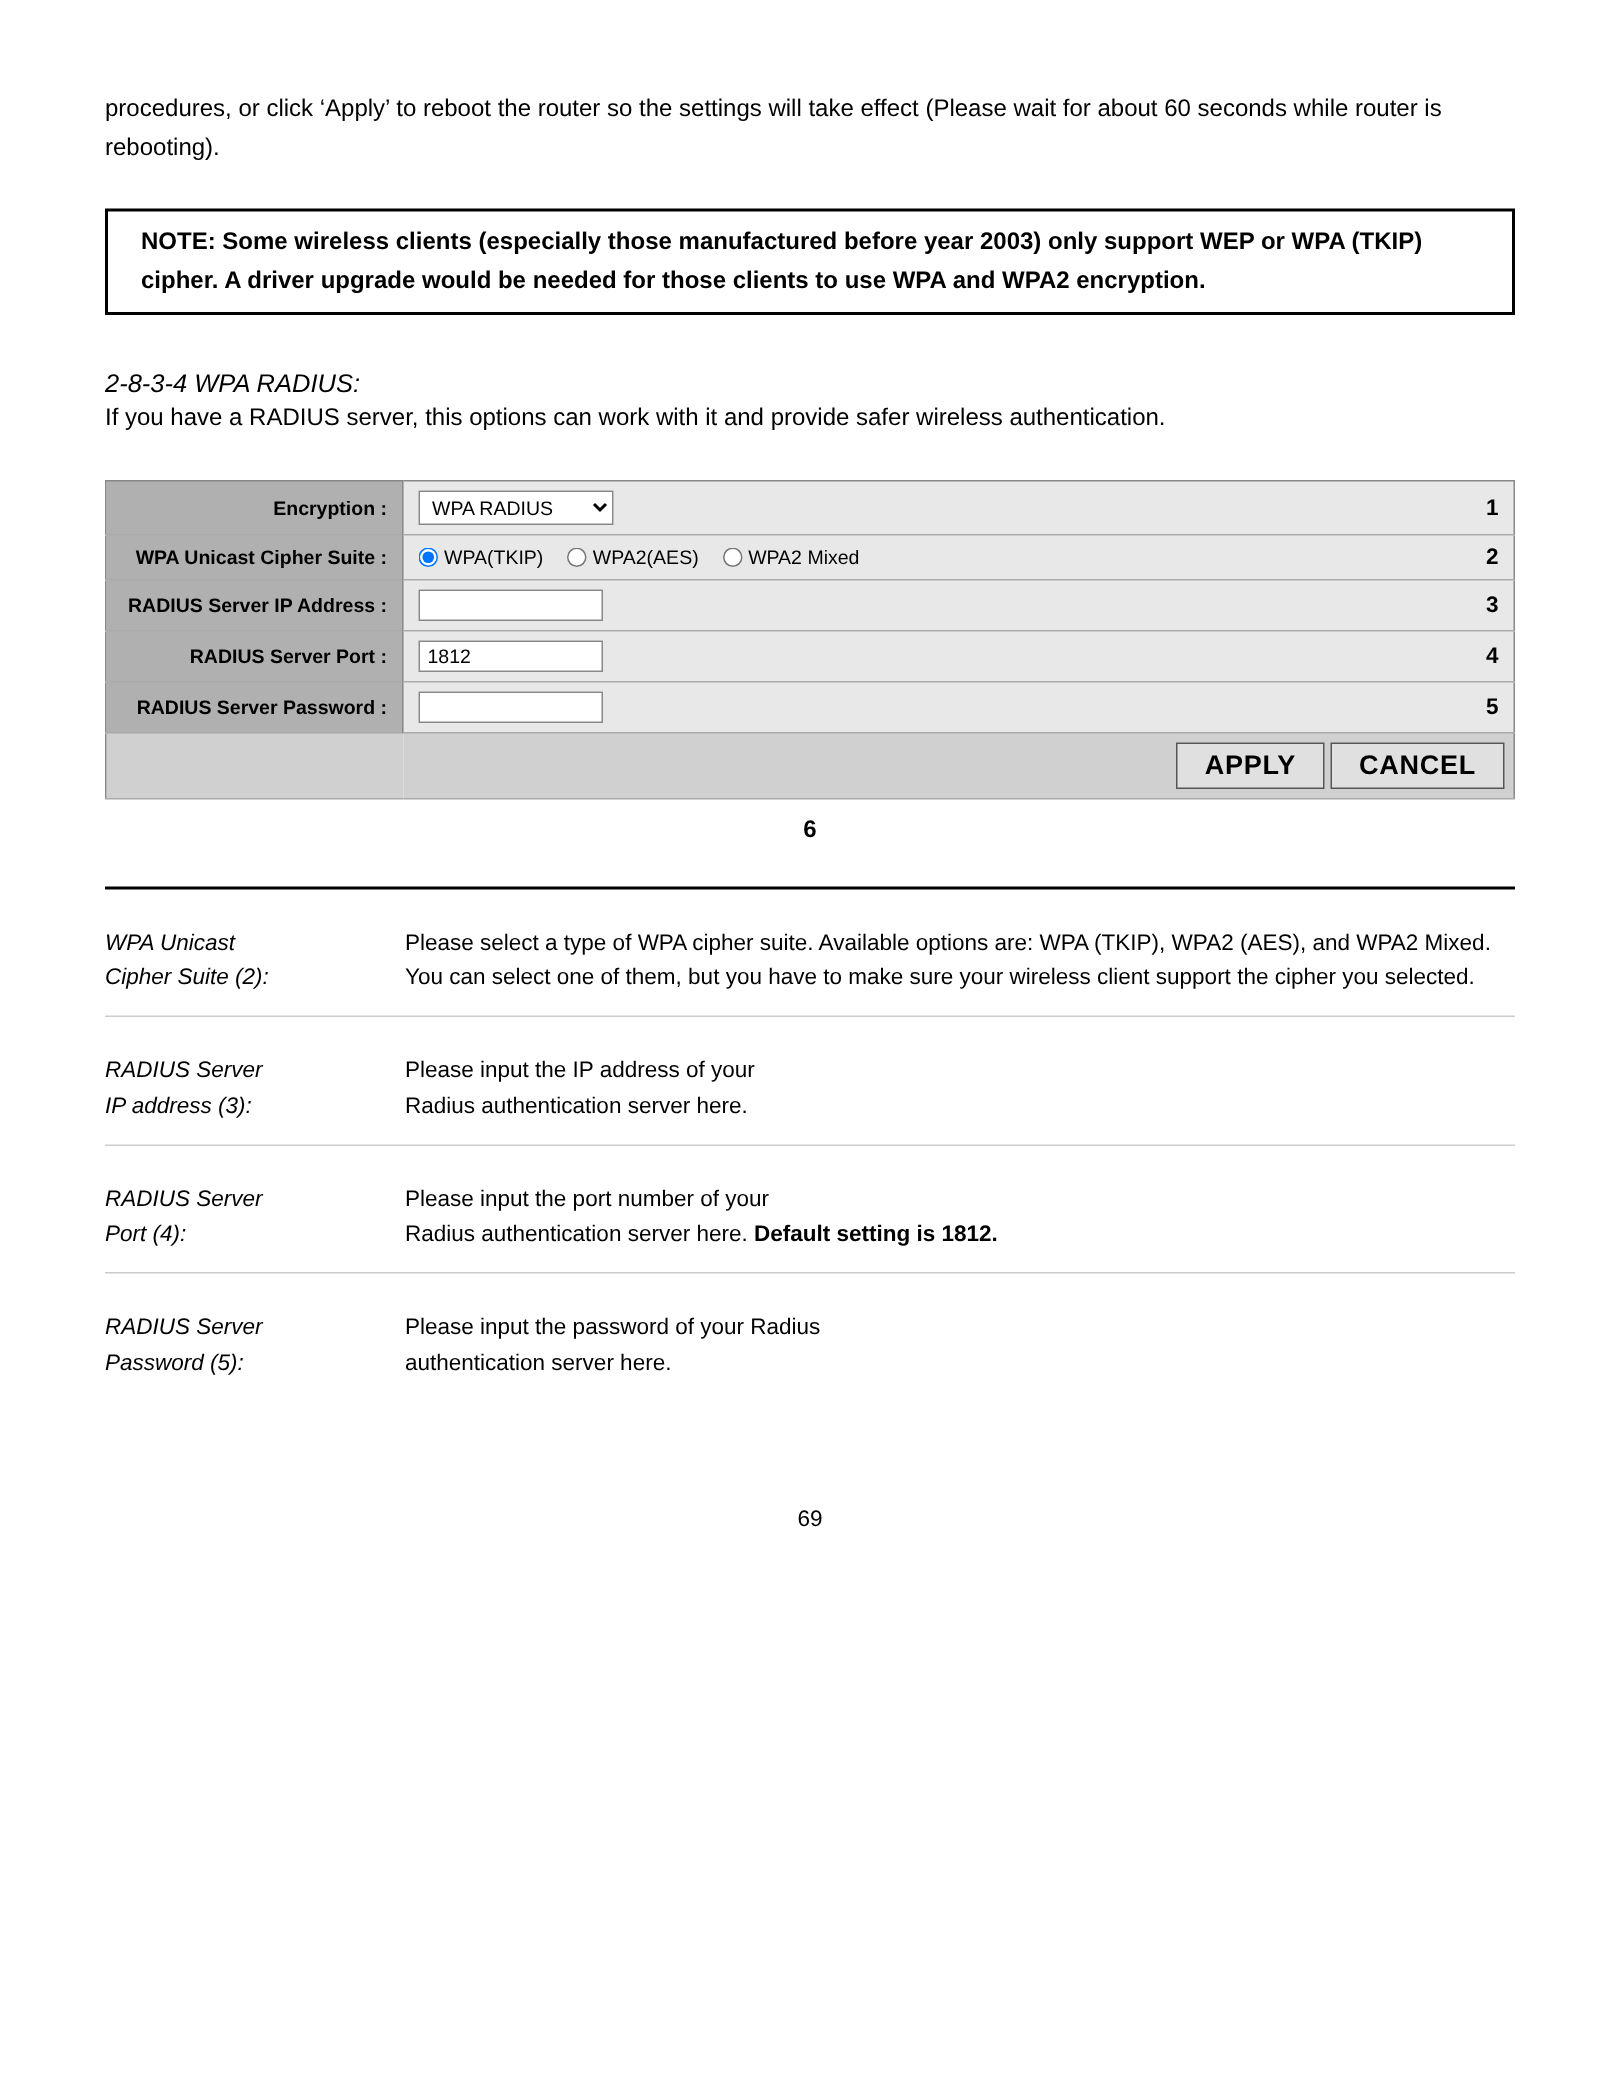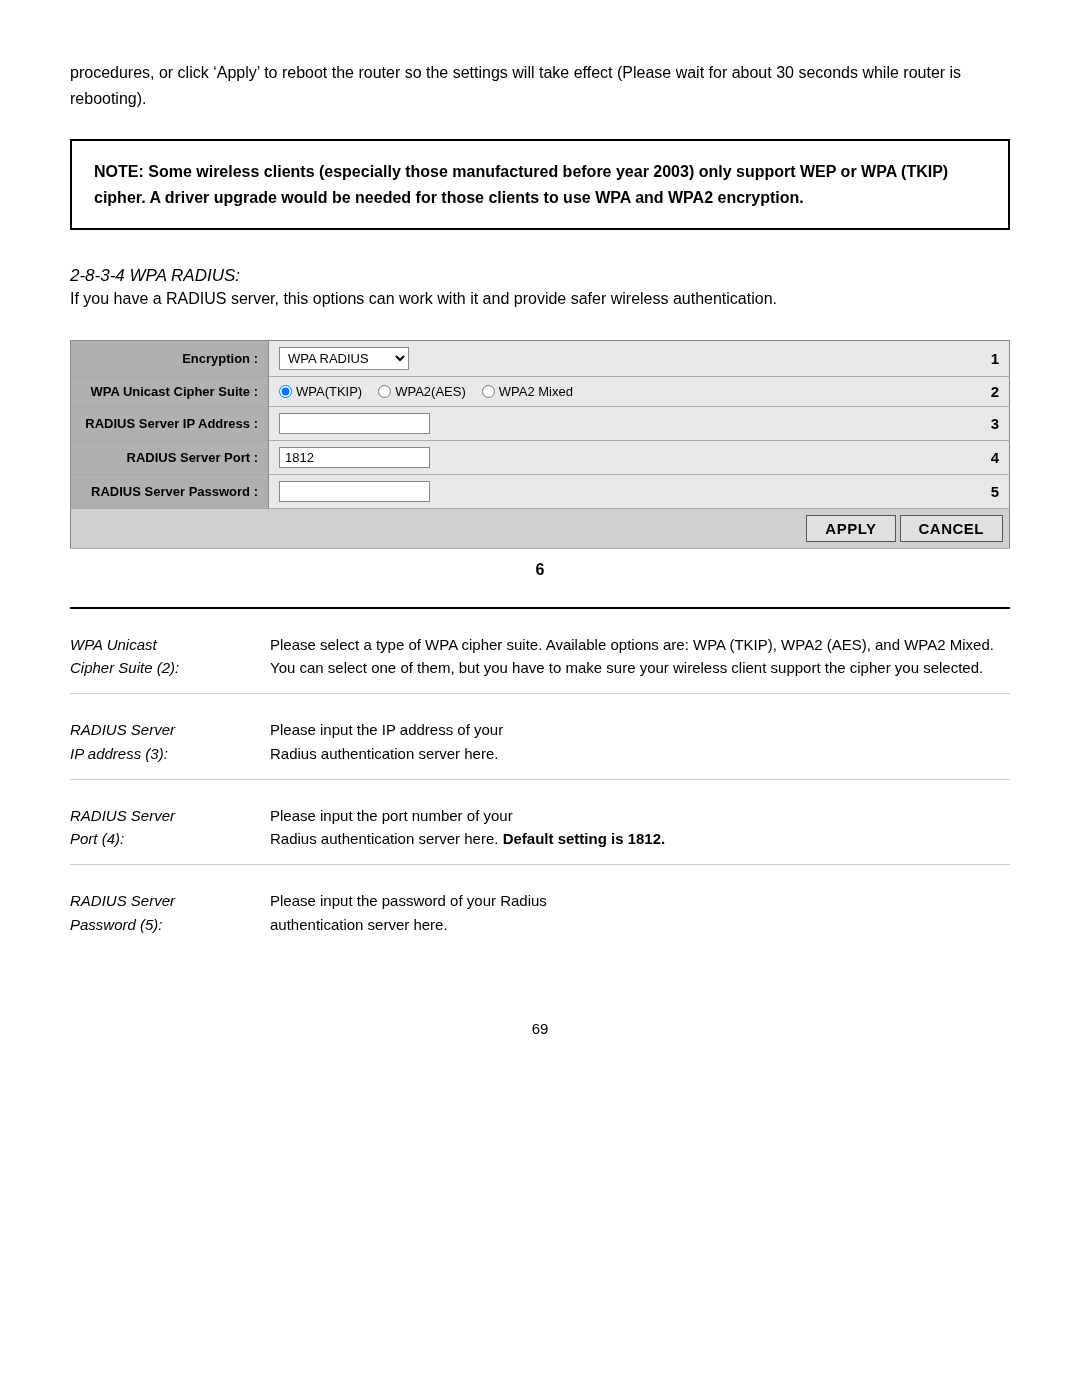--- a/index.html
+++ b/index.html
@@ -14,21 +14,21 @@
     }
 
     .intro-text {
       font-size: 16px;
       line-height: 1.6;
       margin-bottom: 28px;
     }
 
     .note-box {
       border: 2px solid #000;
-      padding: 18px 22px;
+      padding: 8px 22px;
       margin-bottom: 36px;
     }
 
     .note-box p {
       font-size: 16px;
       font-weight: bold;
       line-height: 1.6;
     }
 
     .section-heading {
@@ -109,34 +109,34 @@
     .cipher-option input[type="radio"] {
       margin: 0;
       cursor: pointer;
     }
 
     .text-input {
       border: 1px solid #888;
       background: #fff;
       padding: 2px 5px;
       font-size: 13px;
-      width: 151px;
+      width: 123px;
     }
 
     .button-row {
       display: flex;
       justify-content: flex-end;
       gap: 4px;
       padding: 6px 6px;
       background-color: #d0d0d0;
     }
 
     .btn {
       padding: 4px 18px;
-      font-size: 15px;
+      font-size: 18px;
       font-weight: bold;
       border: 1px solid #555;
       background: #e0e0e0;
       cursor: pointer;
       letter-spacing: 0.5px;
     }
 
     .num-6 {
       text-align: center;
       font-size: 16px;
@@ -195,21 +195,21 @@
 
     .page-number {
       text-align: center;
       font-size: 15px;
       margin-top: 70px;
     }
   </style>
 </head>
 <body>
 
-<p class="intro-text">procedures, or click ‘Apply’ to reboot the router so the settings will take effect (Please wait for about 30 seconds while router is rebooting).</p>
+<p class="intro-text">procedures, or click ‘Apply’ to reboot the router so the settings will take effect (Please wait for about 60 seconds while router is rebooting).</p>
 
 <div class="note-box">
   <p>NOTE: Some wireless clients (especially those manufactured before year 2003) only support WEP or WPA (TKIP) cipher. A driver upgrade would be needed for those clients to use WPA and WPA2 encryption.</p>
 </div>
 
 <p class="section-heading">2-8-3-4 WPA RADIUS:</p>
 
 <p class="section-desc">If you have a RADIUS server, this options can work with it and provide safer wireless authentication.</p>
 
 <table class="config-table">

